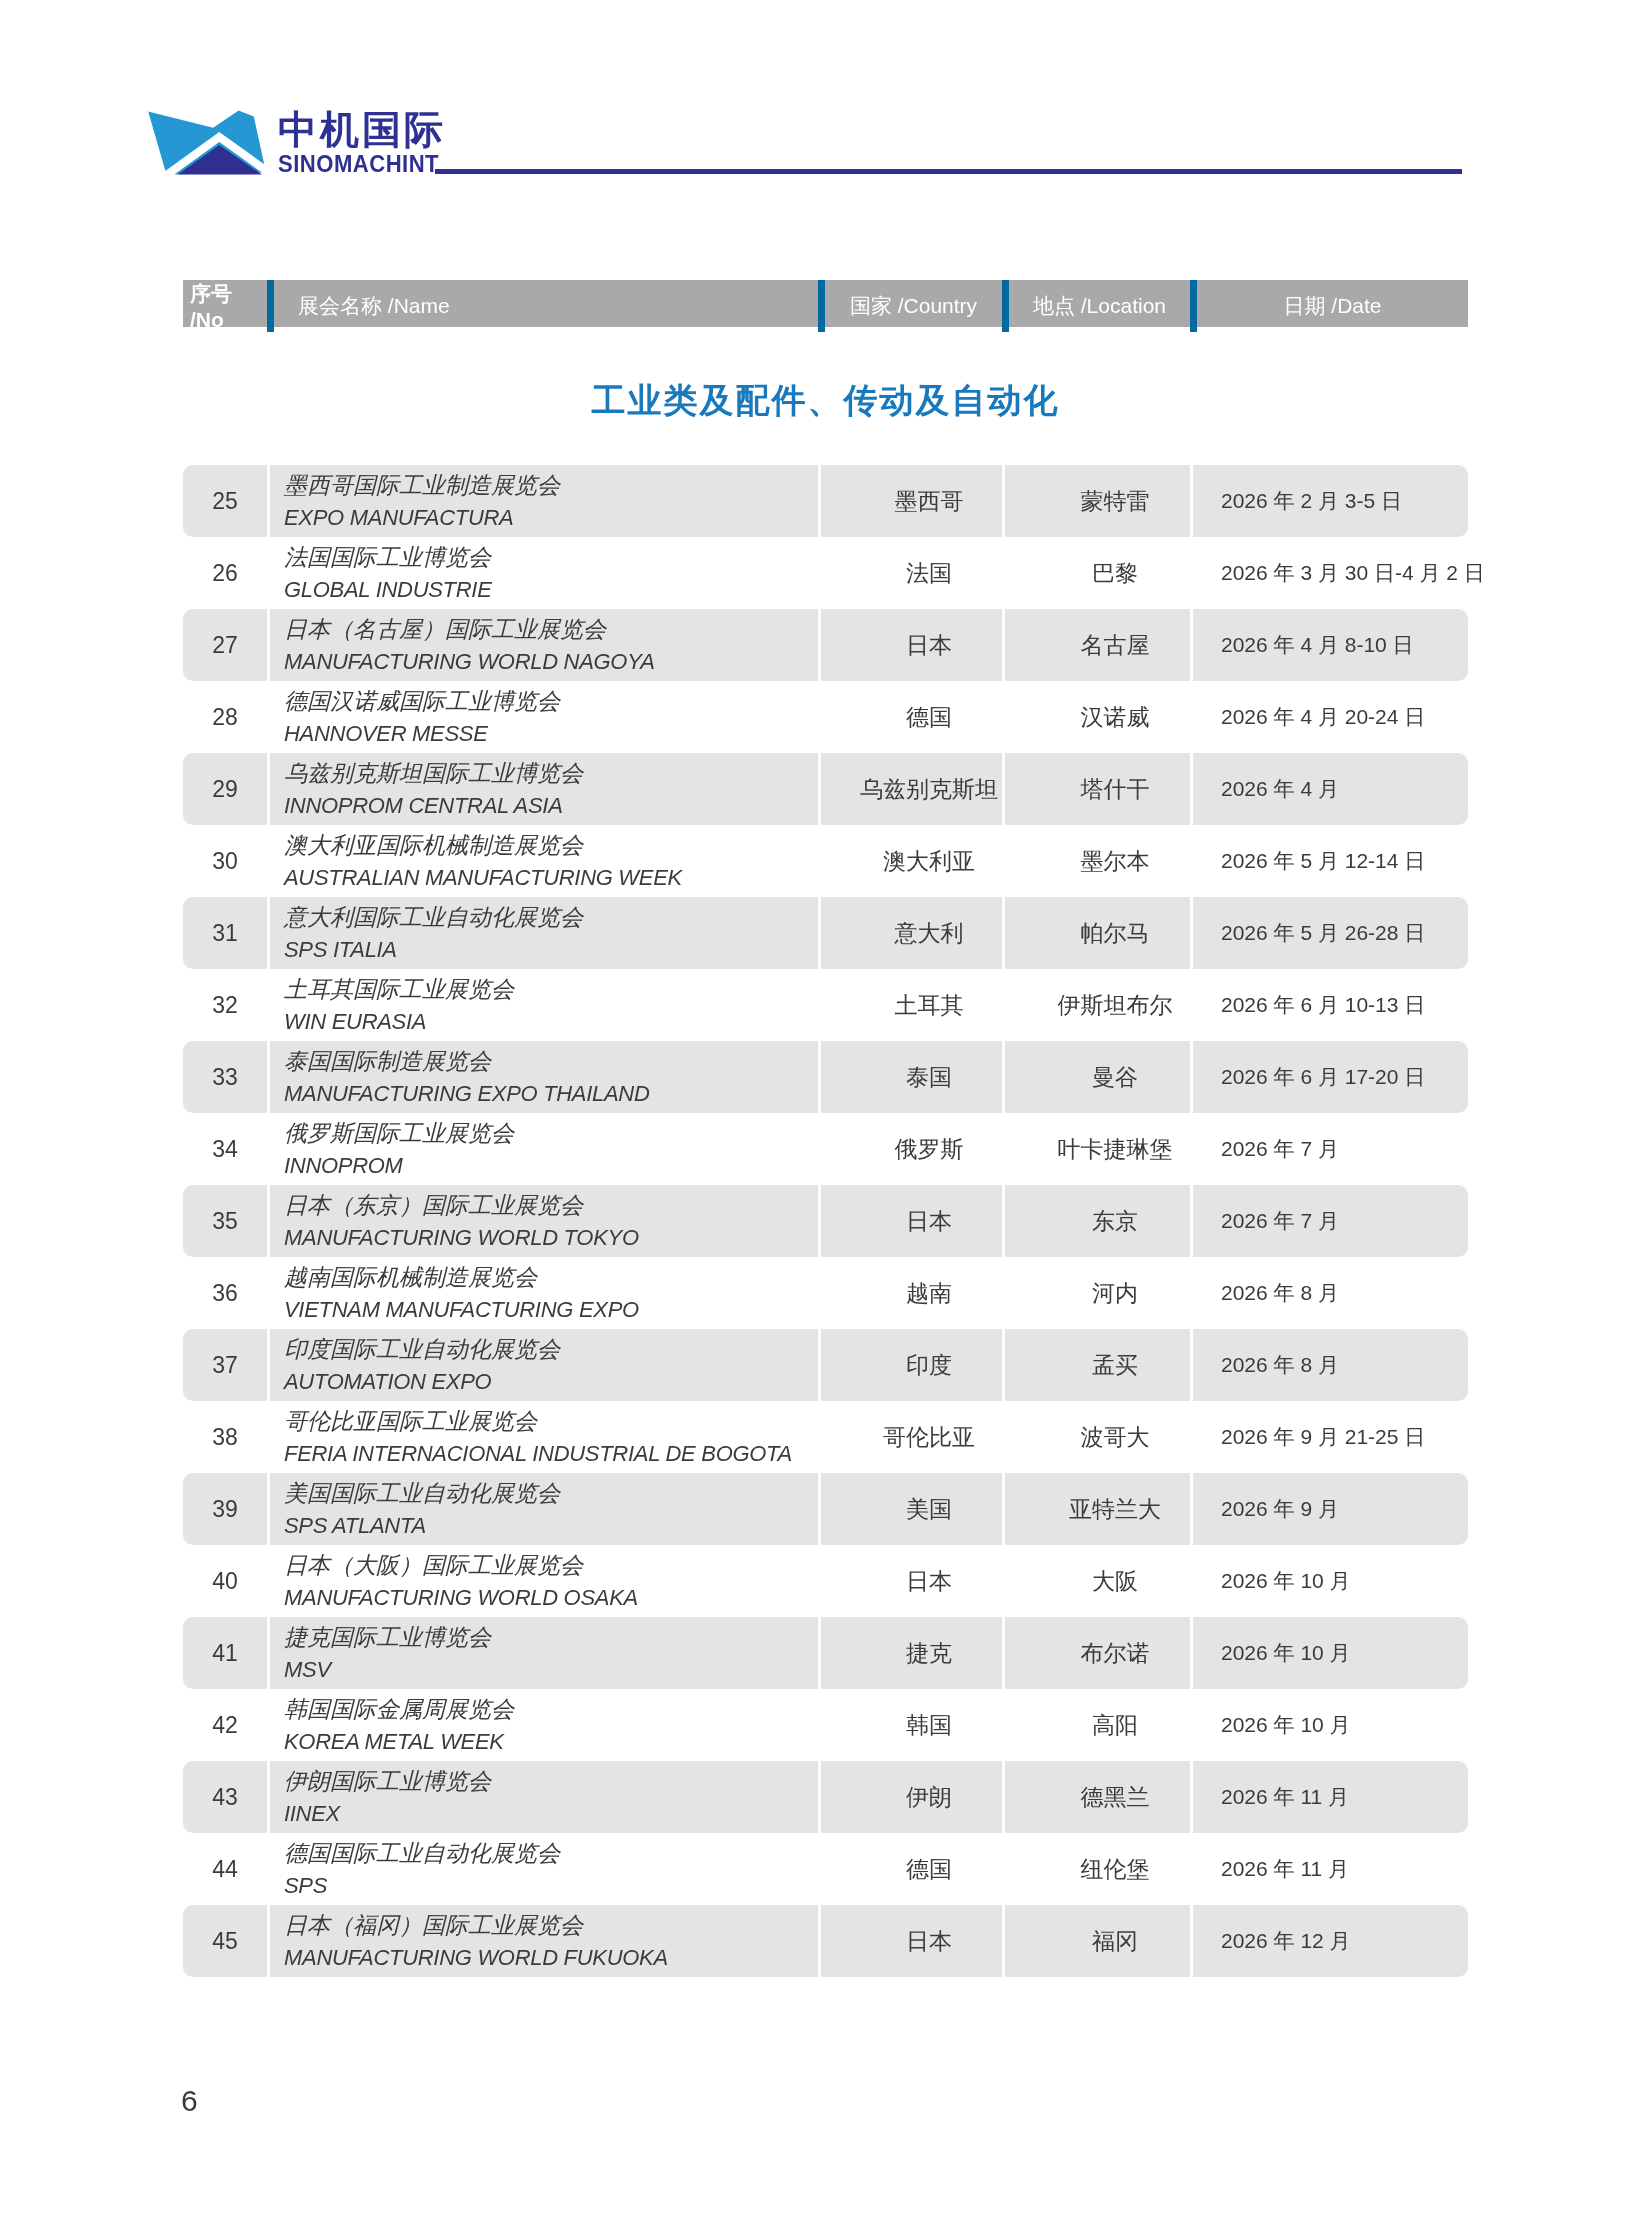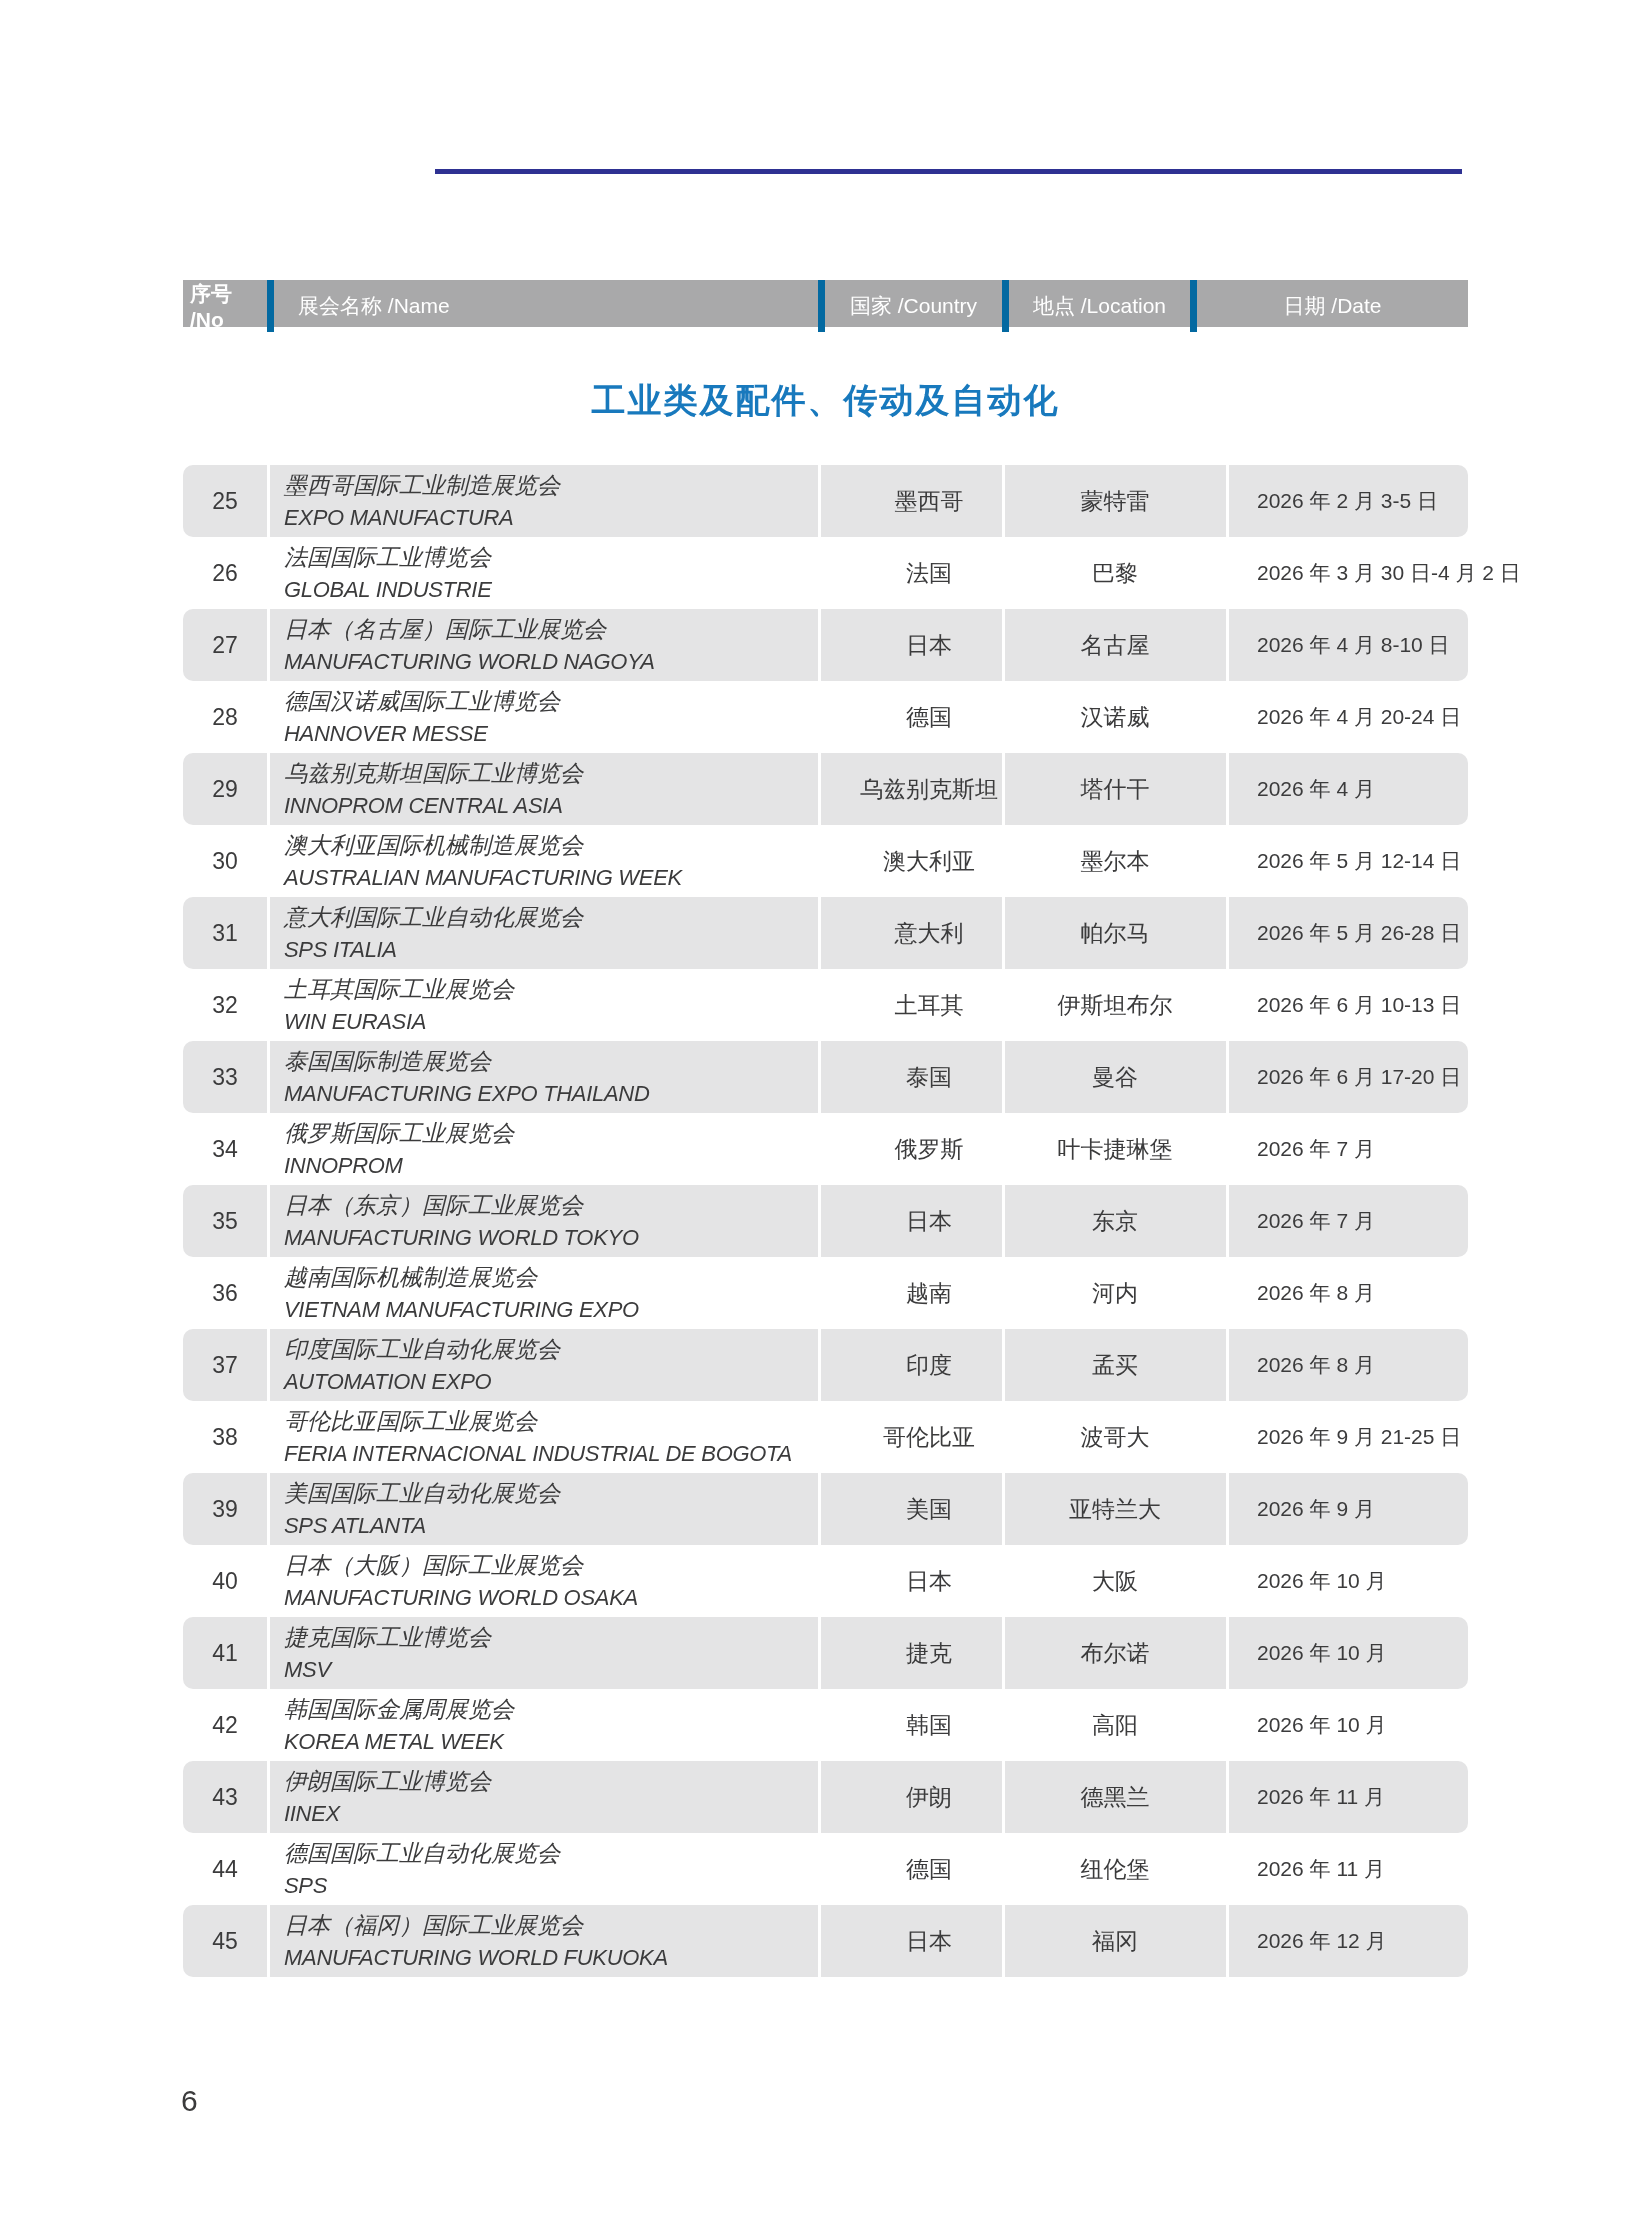--- a/index.html
+++ b/index.html
@@ -39,29 +39,40 @@
   .tbody{position:absolute;left:183px;top:465px;width:1285px;}
   .tr{height:72px;border-radius:10px;}
   .tr:nth-child(odd){background:var(--row-gray);}
   .td{display:flex;align-items:center;font-size:23px;color:var(--text-dark);}
   .td + .td{border-left:3px solid #ffffff;}
   .td-no{justify-content:center;font-size:23px;}
   .td-name{flex-direction:column;align-items:flex-start;justify-content:center;padding-left:14px;row-gap:9px;font-style:italic;}
   .name-cn{font-size:23px;line-height:24px;}
   .name-en{font-size:22px;line-height:23px;letter-spacing:-0.3px;}
   .td-country,.td-location{justify-content:center;padding-left:35px;}
-  .td-date{padding-left:28px;font-size:21px;white-space:nowrap;margin-left:36px;}
+  .td-date{padding-left:28px;font-size:21px;white-space:nowrap;}
 
   .page-number{position:absolute;left:181px;top:2084px;font-size:30px;color:var(--text-dark);}
 </style>
 </head>
 <body>
 
 <div class="page">
 
+  <div class="logo">
+    <svg class="logo-mark" viewBox="0 0 127 64" xmlns="http://www.w3.org/2000/svg">
+      <polygon points="11,1 75,17 100,0 115,6 127,61 29,63" fill="#2598d4"></polygon>
+      <polyline points="23,68 81,26 131,62" fill="none" stroke="#ffffff" stroke-width="8"></polyline>
+      <polygon points="81,34 123,63 40,63" fill="#2e3192"></polygon>
+    </svg>
+    <div class="logo-text">
+      <span class="logo-cn">中机国际</span>
+      <span class="logo-en">SINOMACHINT</span>
+    </div>
+  </div>
   <div class="header-line"></div>
 
   <div class="table-wrap">
     <div class="grid-row thead">
       <div class="th th-no">序号 /No</div>
       <div class="th th-name">展会名称 /Name</div>
       <div class="th th-country">国家 /Country</div>
       <div class="th th-location">地点 /Location</div>
       <div class="th th-date">日期 /Date</div>
     </div>

